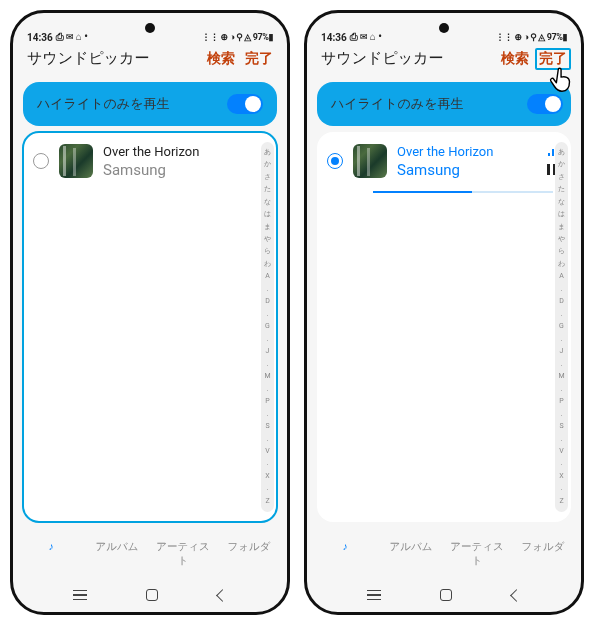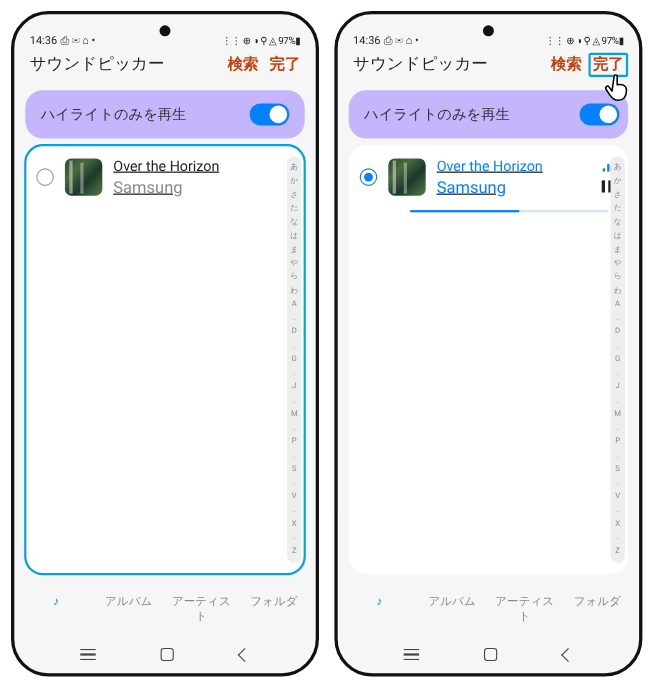--- a/index.html
+++ b/index.html
@@ -33,21 +33,21 @@
     border-radius: 50%;
     z-index: 10;
   }
   .status-bar {
     height: 28px;
     display: flex;
     align-items: center;
     justify-content: space-between;
     padding: 20px 14px 0 14px;
     font-size: 10px;
-    font-weight: 400;
+    font-weight: 700;
     color: #222;
   }
   .status-left { display: flex; align-items: center; gap: 3px; }
   .status-right { display: flex; align-items: center; gap: 1px; font-size: 9px; letter-spacing: -0.4px;}
   .header {
     display: flex;
     align-items: center;
     justify-content: space-between;
     padding: 8px 14px;
   }
@@ -63,21 +63,21 @@
   .pointer-hand {
     position: absolute;
     top: 14px;
     left: 10px;
     width: 30px;
     height: 30px;
     z-index: 20;
   }
   .card {
     margin: 6px 10px;
-    background: #c4b5fd;
+    background: #0ea5e9;
     border-radius: 16px;
     padding: 12px 14px;
     display: flex;
     align-items: center;
     justify-content: space-between;
   }
   .card-text { font-size: 13px; color: #333; }
   .toggle {
     width: 36px;
     height: 20px;
@@ -106,21 +106,20 @@
   }
   .list-card.outlined {
     outline: 2px solid #00a2e0;
     outline-offset: -1px;
   }
   .track-row {
     display: flex;
     align-items: center;
     padding: 12px 18px 12px 10px;
     gap: 10px;
-    text-decoration: underline;
   }
   .radio {
     width: 16px;
     height: 16px;
     border: 1.5px solid #999;
     border-radius: 50%;
     flex-shrink: 0;
     display: flex;
     align-items: center;
     justify-content: center;

